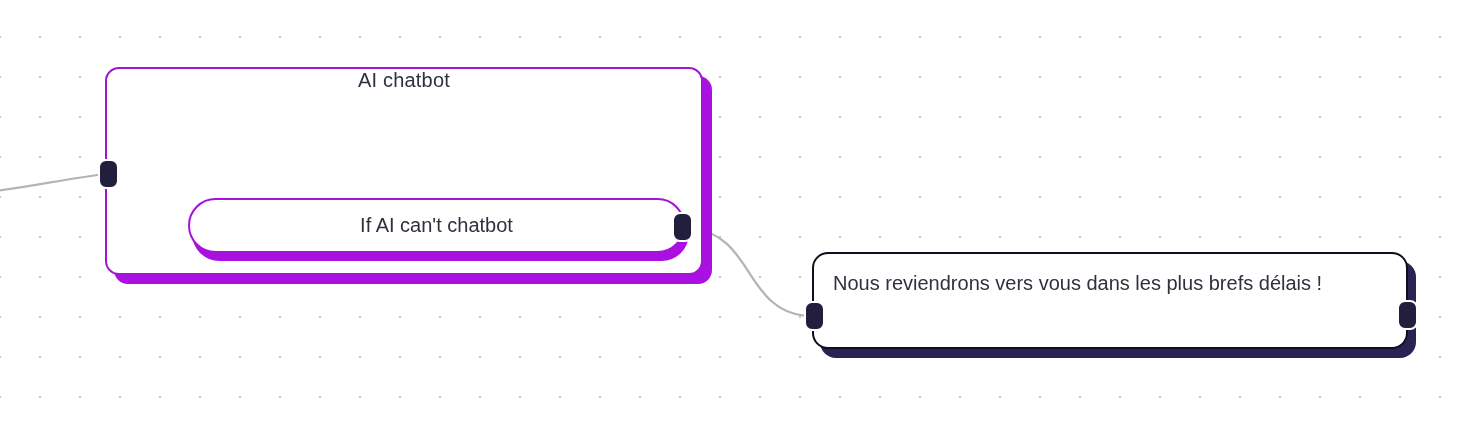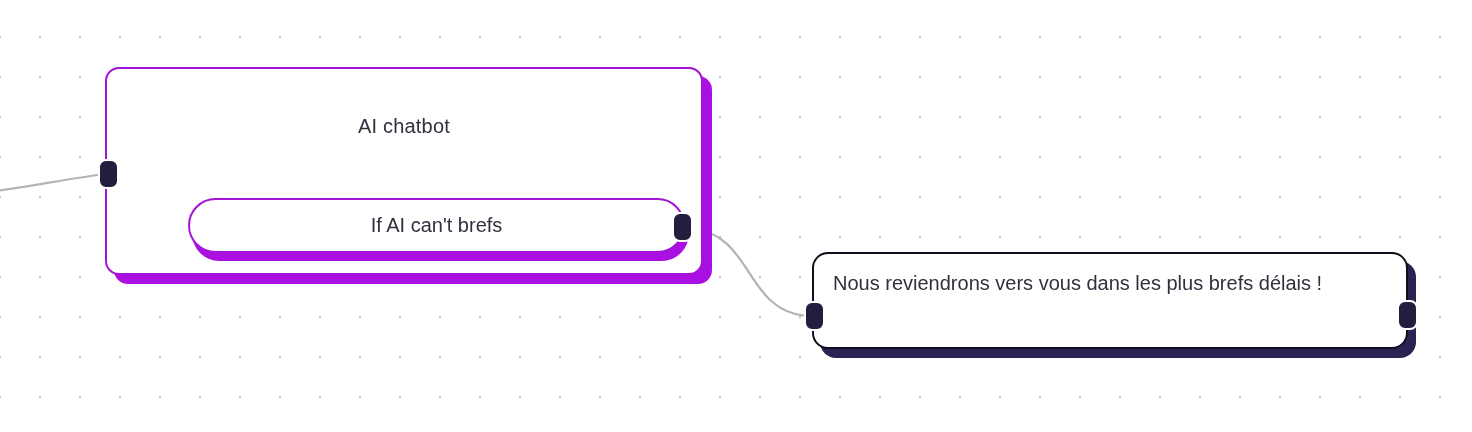--- a/index.html
+++ b/index.html
@@ -35,21 +35,20 @@
     background: #ffffff;
     z-index: 2;
   }
 
   .node-ai {
     left: 105px; top: 67px;
     width: 598px; height: 208px;
     border: 2px solid #a414d8;
     border-radius: 14px;
     box-shadow: 9px 9px 0 0 #ab10e3;
-    padding-top: 46px;
   }
   .node-ai .title {
     text-align: center;
     font-size: 20px;
     font-weight: 500;
     color: #2f323e;
     letter-spacing: 0.2px;
   }
 
   .pill {
@@ -102,21 +101,21 @@
 <div class="canvas">
 
   <svg class="edges" viewBox="0 0 1472 432" xmlns="http://www.w3.org/2000/svg">
     <path d="M -4 191 C 36 186, 70 178, 106 174"></path>
     <path d="M 690 228 C 754 234, 744 310, 806 316"></path>
   </svg>
 
   <div class="node node-ai">
     <div class="title">AI chatbot</div>
     <div class="pill">
-      <span>If AI can't brefs</span>
+      <span>If AI can't chatbot</span>
     </div>
   </div>
 
   <div class="node node-reply">
     <div class="reply-text">Nous reviendrons vers vous dans les plus brefs délais !</div>
   </div>
 
   <div class="handle handle-1"></div>
   <div class="handle handle-2"></div>
   <div class="handle handle-3"></div>

